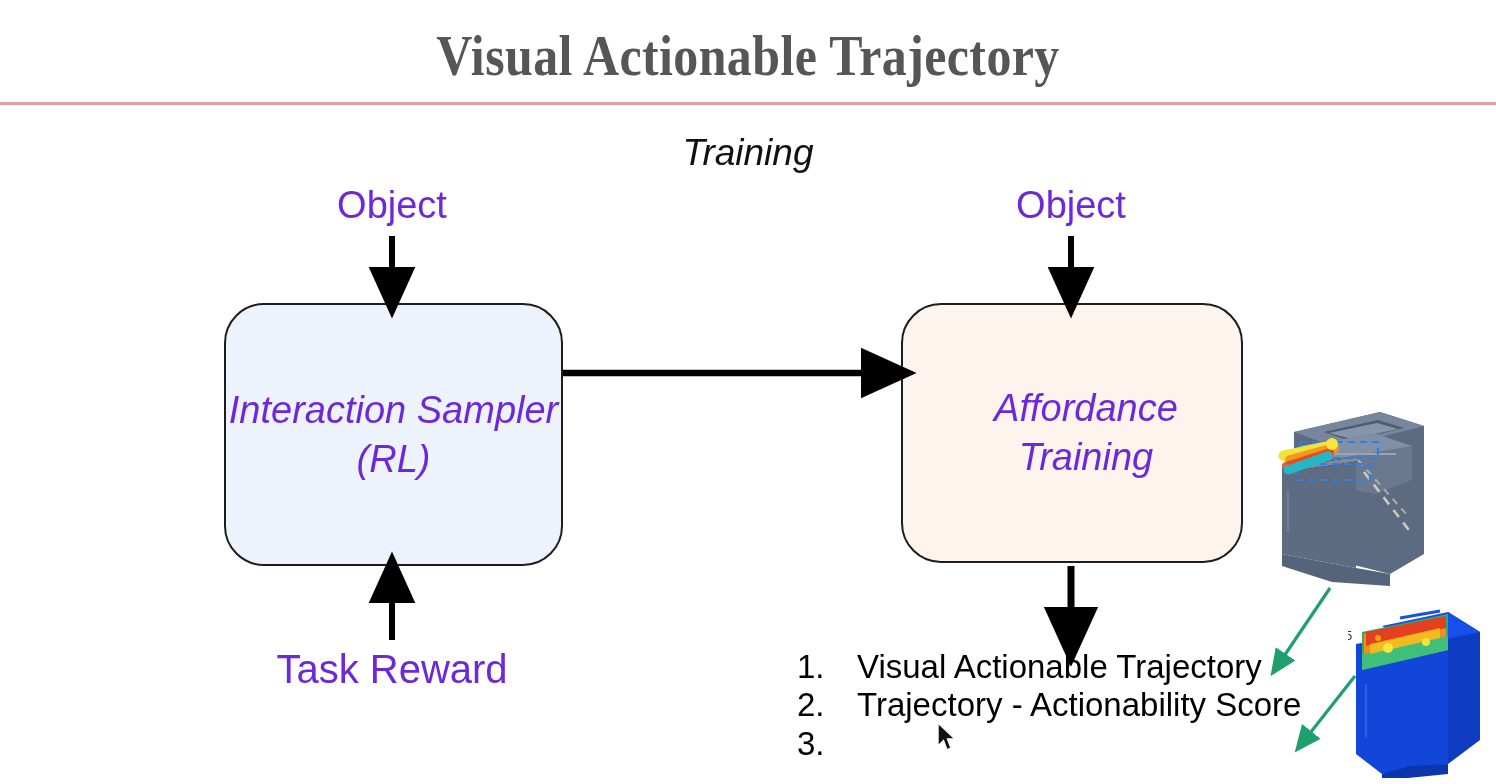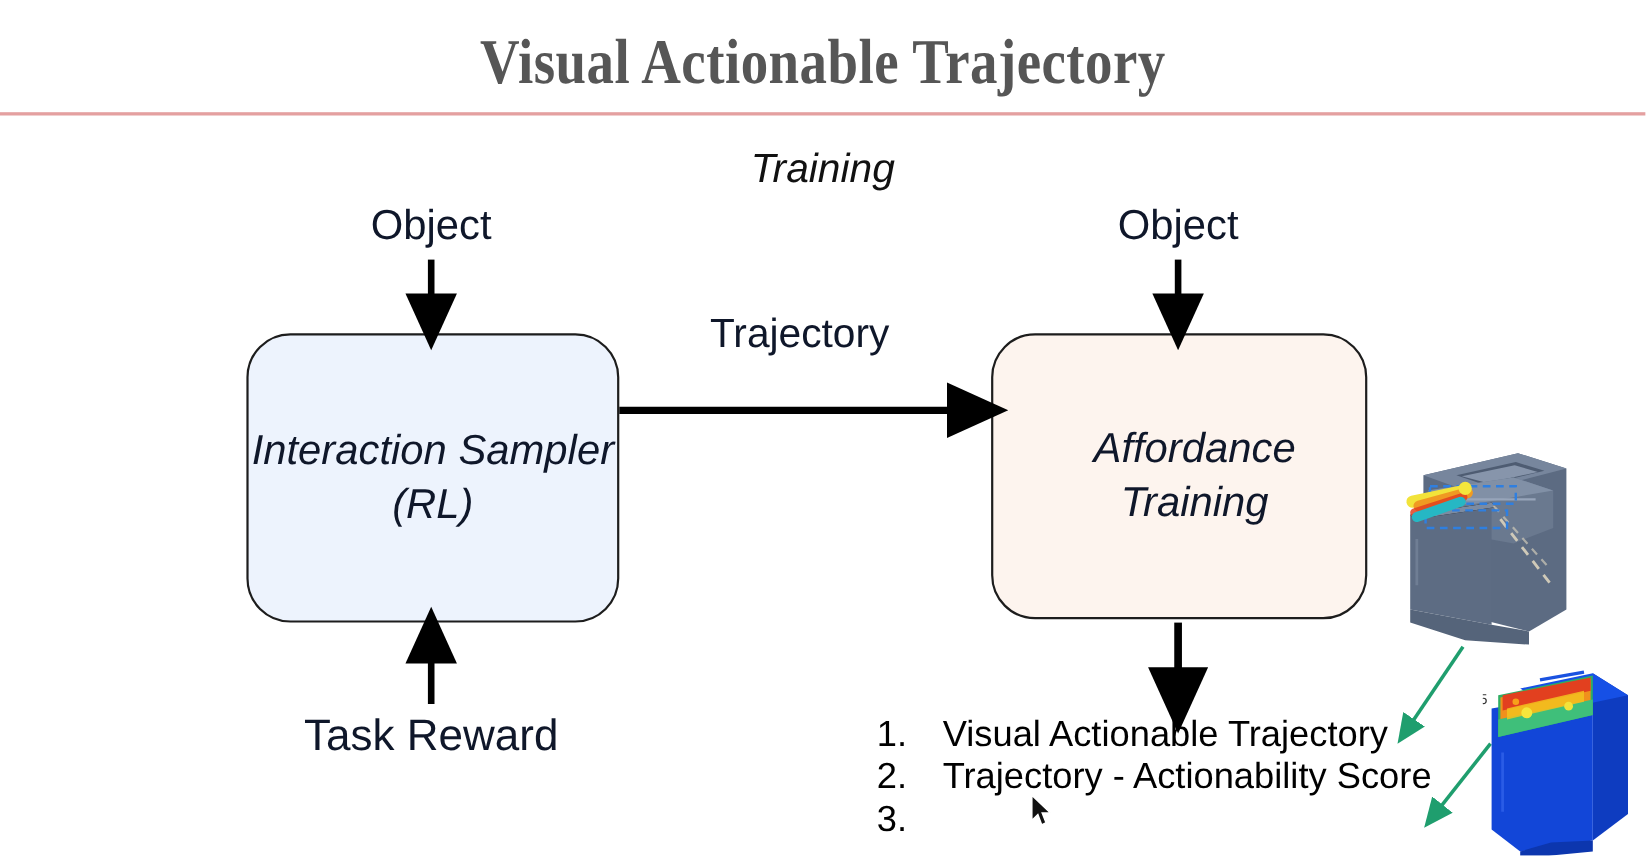--- a/index.html
+++ b/index.html
@@ -42,21 +42,21 @@
     left: 0;
     top: 102px;
     width: 1496px;
     height: 3px;
     background: #e4a0a0;
   }
 
   
   .lbl {
     position: absolute;
-    color: #0f172a;
+    color: #6d28d9;
     white-space: nowrap;
     font-family: "Liberation Sans", sans-serif;
   }
 
   .lbl-training {
     left: 0; right: 0;
     top: 132px;
     text-align: center;
     font-size: 37px;
     font-style: italic;
@@ -93,21 +93,21 @@
     border: 2.5px solid #1d1d1d;
     border-radius: 40px;
     box-sizing: border-box;
     display: flex;
     align-items: center;
     justify-content: center;
     text-align: center;
     font-style: italic;
     font-size: 38px;
     line-height: 1.28;
-    color: #0f172a;
+    color: #6d28d9;
   }
   .node-sampler {
     left: 224px;
     top: 303px;
     width: 339px;
     height: 263px;
     background: #edf3fd;
   }
   .node-predictor {
     left: 901px;
@@ -193,21 +193,20 @@
 
 <div id="slide">
 
   <div class="title">Visual Actionable Trajectory</div>
   <div class="title-rule"></div>
 
   <div class="lbl lbl-training">Training</div>
 
   <div class="lbl lbl-object-left">Object</div>
   <div class="lbl lbl-object-right">Object</div>
-  <div class="lbl lbl-trajectory">Trajectory</div>
   <div class="lbl lbl-task-reward">Task Reward</div>
 
   <div class="node node-sampler">
     <div>
       <span class="node-text">Interaction Sampler</span>
       <span class="node-text">(RL)</span>
     </div>
   </div>
 
   <div class="node node-predictor">

